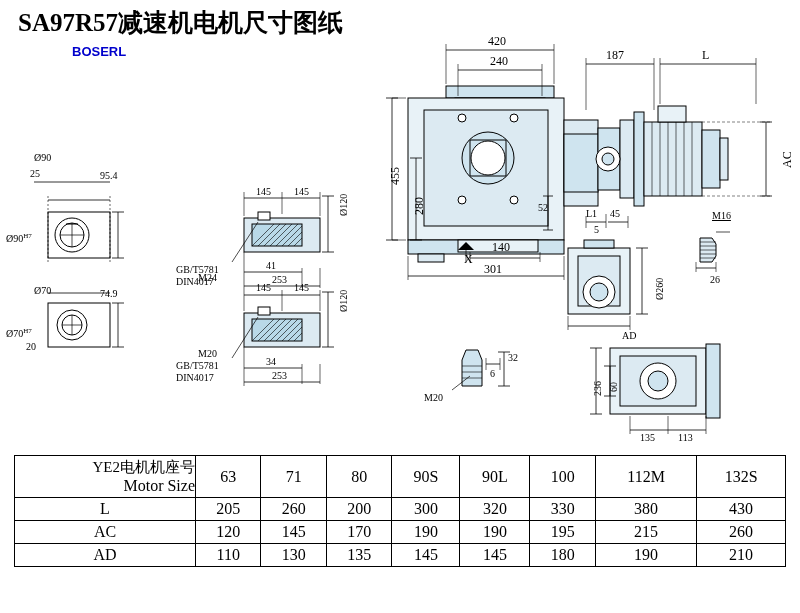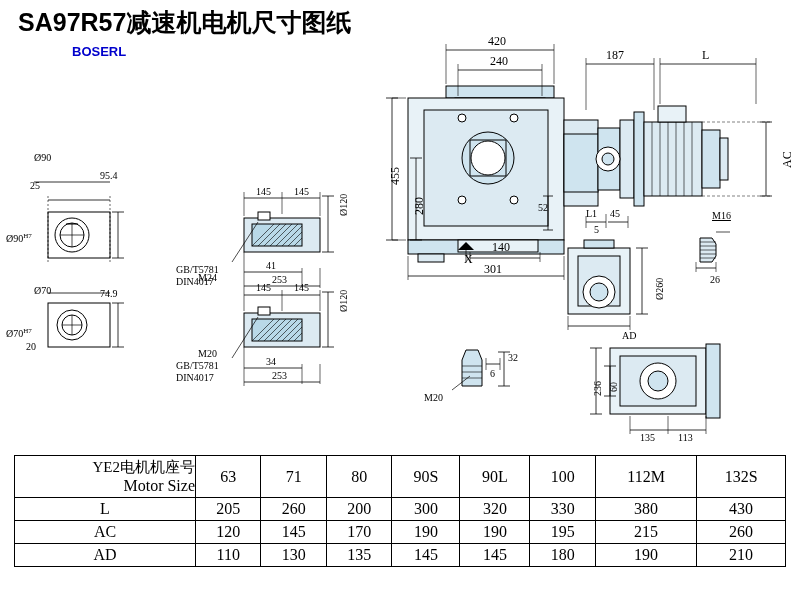--- a/index.html
+++ b/index.html
@@ -1,17 +1,17 @@
 <!DOCTYPE html>
 <html><head>
 <meta charset="utf-8">
 <style>
   html,body{margin:0;padding:0;background:#fff;}
   body{width:800px;height:613px;position:relative;font-family:"Liberation Serif",serif;color:#000;overflow:hidden;}
-  .title{position:absolute;left:18px;top:6px;font-family:Liberation Sans, sans-serif;font-weight:bold;font-size:25px;letter-spacing:0px;}
+  .title{position:absolute;left:18px;top:6px;font-family:Liberation Serif, serif;font-weight:bold;font-size:25px;letter-spacing:0px;}
   .brand{position:absolute;left:72px;top:44px;font-family:"Liberation Sans",sans-serif;font-weight:bold;font-size:13px;color:#0000cc;}
   .dim{position:absolute;font-family:"Liberation Serif",serif;font-size:12px;white-space:nowrap;}
   .dim.sm{font-size:10px;}
   .dim.v{transform:rotate(-90deg);transform-origin:left top;}
   
   table.spec{position:absolute;left:14px;top:455px;border-collapse:collapse;width:772px;font-family:"Liberation Serif",serif;}
   table.spec td{border:1px solid #000;text-align:center;font-size:16px;padding:2px 0;}
   table.spec td.lbl{width:180px;font-size:16px;}
   table.spec td.lbl .l1{display:block;text-align:right;}
   .cnlbl{font-size:15px;}
@@ -206,21 +206,21 @@
     <path d="M596 348 L596 414" stroke-width="0.8"></path>
     <path d="M590 348 L602 348 M590 414 L602 414" stroke-width="0.8"></path>
     <path d="M610 366 L610 396" stroke-width="0.8"></path>
     <path d="M604 366 L616 366 M604 396 L616 396" stroke-width="0.8"></path>
     <path d="M630 430 L668 430 M668 430 L706 430" stroke-width="0.8"></path>
     <path d="M630 416 L630 434 M668 416 L668 434 M706 416 L706 434" stroke-width="0.6"></path>
   </g>
 </svg>
 
 <div class="dim sm" style="left:34px;top:152px;">Ø90</div>
-<div class="dim sm" style="left:30px;top:180px;">25</div>
+<div class="dim sm" style="left:30px;top:168px;">25</div>
 <div class="dim sm" style="left:100px;top:170px;">95.4</div>
 <div class="dim sm" style="left:6px;top:232px;"><span>Ø90</span><sup style="font-size:7px">H7</sup></div>
 
 <div class="dim sm" style="left:34px;top:285px;">Ø70</div>
 <div class="dim sm" style="left:26px;top:300px;margin-top:41px;">20</div>
 <div class="dim sm" style="left:100px;top:288px;">74.9</div>
 <div class="dim sm" style="left:6px;top:327px;"><span>Ø70</span><sup style="font-size:7px">H7</sup></div>
 
 <div class="dim sm" style="left:256px;top:186px;">145</div>
 <div class="dim sm" style="left:294px;top:186px;">145</div>

